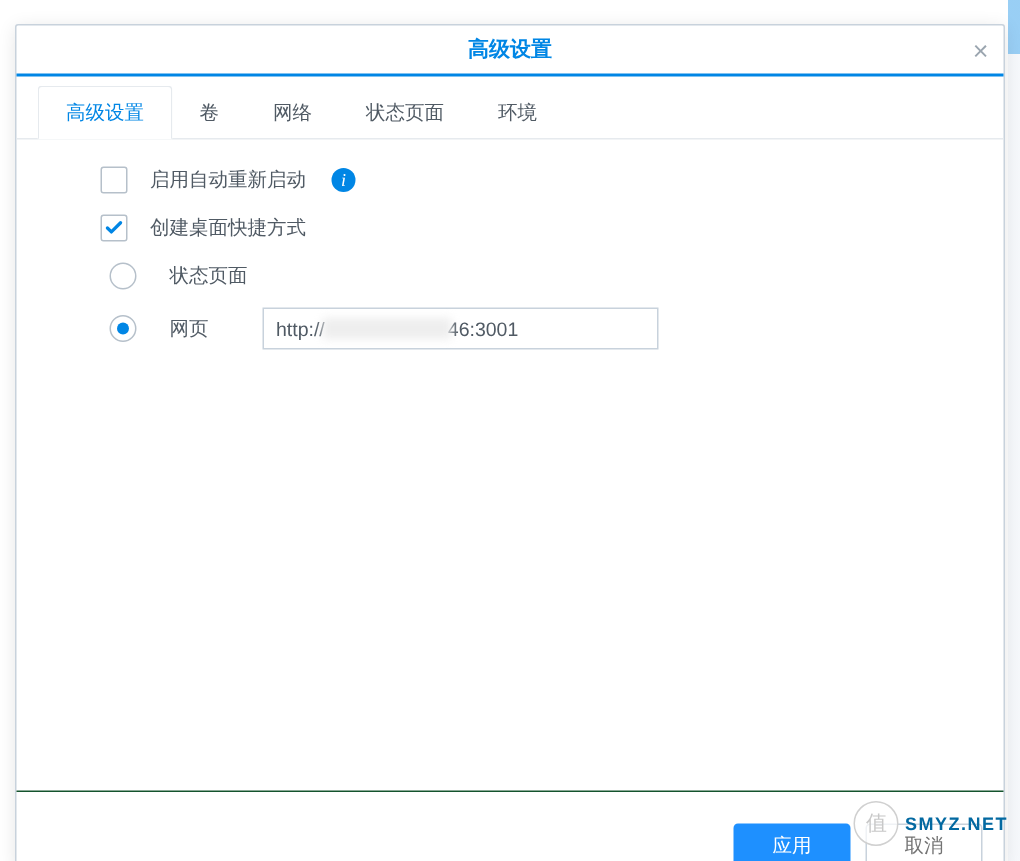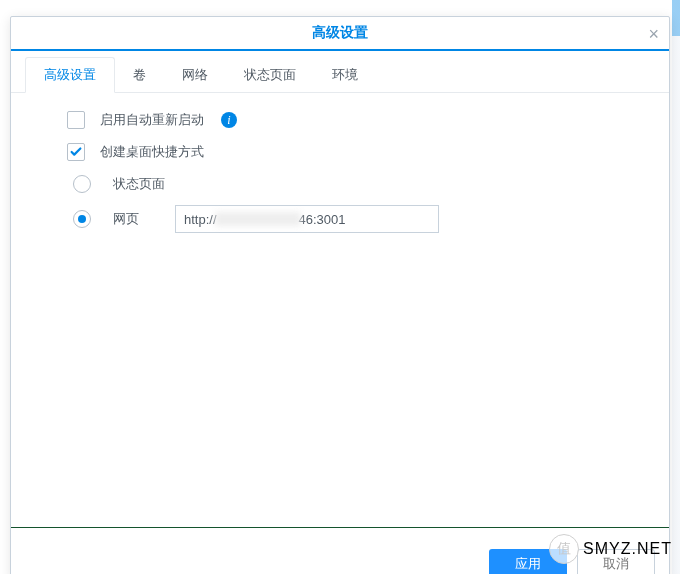--- a/index.html
+++ b/index.html
@@ -202,21 +202,21 @@
     width: 30px; height: 30px;
     border-radius: 50%;
     border: 1px solid #d0d0d0;
     display: flex;
     align-items: center;
     justify-content: center;
     font-size: 14px;
     color: #c8c8c8;
     background: rgba(255,255,255,0.7);
   }
-  .wm-text { color: #000000; font-size: 16px; letter-spacing: 1px; font-weight: 400; }
+  .wm-text { color: #0369a1; font-size: 12px; letter-spacing: 1px; font-weight: 700; }
 </style>
 </head>
 <body>
 
 <div class="right-edge"></div>
 
 <div class="dialog">
 
   <div class="titlebar">
     <span class="title">高级设置</span>

